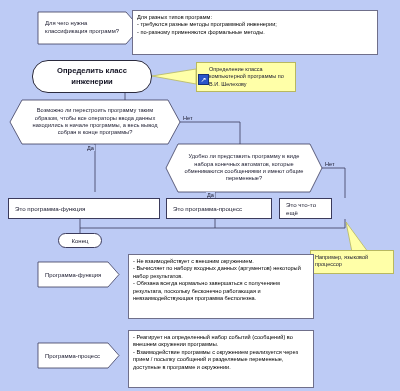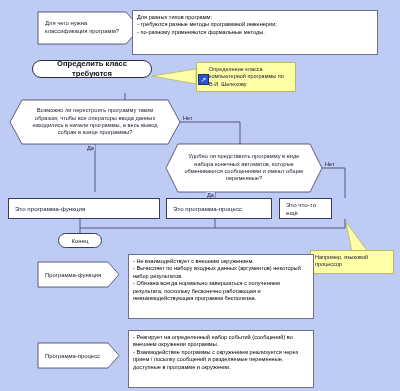--- a/index.html
+++ b/index.html
@@ -160,24 +160,24 @@
 <div class="node rect" style="left:38px; top:12px; width:102px; height:32px; background:transparent; border:none; padding-left:7px; padding-right:16px; font-size:5.9px; line-height:1.3;">
   <span>Для чего нужна классификация программ?</span>
 </div>
 
 <div class="textbox" style="position:absolute; left:132px; top:10px; width:236px; height:37px;">
   <p>Для разных типов программ:</p>
   <p>- требуются разные методы программной инженерии;</p>
   <p>- по-разному применяются формальные методы.</p>
 </div>
 
-<div class="startnode" style="left:32px; top:60px; width:120px; height:18px;">
+<div class="startnode" style="left:32px; top:60px; width:120px; height:33px;">
   <div>
     <div>Определить класс</div>
-    <div>требуются</div>
+    <div>инженерии</div>
   </div>
 </div>
 
 <div class="note" style="left:196px; top:62px; width:100px; height:30px; padding-left:12px;">
   <span>Определение класса компьютерной программы по В.И. Шелехову</span>
 </div>
 <div class="note-icon" style="left:198px; top:74px;">↗</div>
 
 <div class="hex" style="left:12px; top:100px; width:166px; height:44px;">
   <span>Возможно ли перестроить программу таким образом, чтобы все операторы ввода данных находились в начале программы, а весь вывод собран в конце программы?</span>

